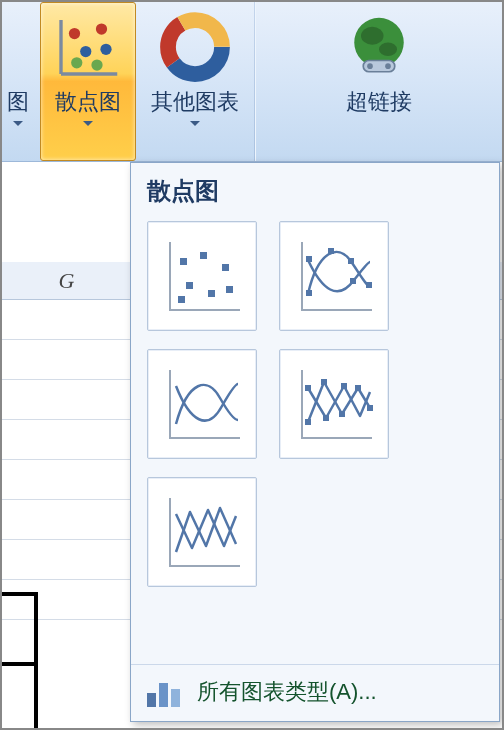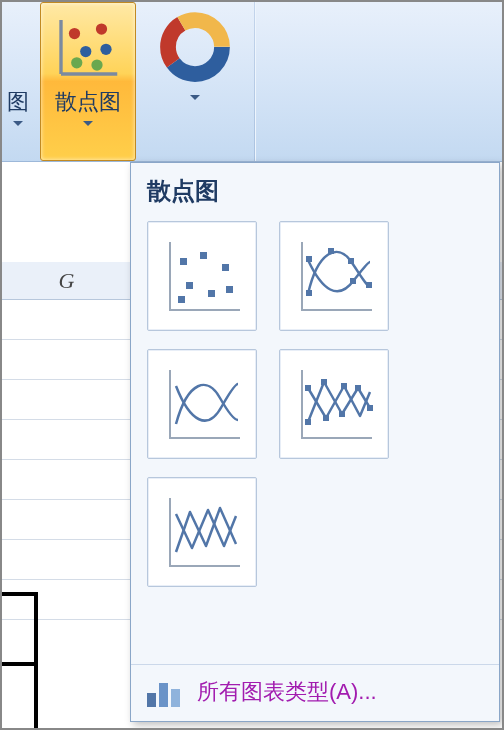--- a/index.html
+++ b/index.html
@@ -154,21 +154,21 @@
   }
   .gallery-item svg { width: 92px; height: 92px; }
   
   .dropdown-footer {
     display: flex;
     align-items: center;
     gap: 12px;
     padding: 10px 14px 12px;
     border-top: 1px solid #cbd8ea;
     font-size: 22px;
-    color: #a21caf;
+    color: #14532d;
     cursor: pointer;
   }
   .dropdown-footer .bars {
     width: 40px; height: 34px;
   }
   
   .stroke-ax { stroke:#9aa7b8; stroke-width:2; fill:none; }
   .dot { fill:#5276a8; }
   .poly { stroke:#5276a8; stroke-width:2.5; fill:none; stroke-linejoin:round; }
 </style>
@@ -202,25 +202,39 @@
   </div>
 
   <div class="ribbon-btn" style="width:118px">
     <div class="icon-large">
       <svg viewBox="0 0 64 64">
         <circle cx="32" cy="32" r="24" fill="none" stroke="#2e5e9e" stroke-width="14" stroke-dasharray="60 200"></circle>
         <circle cx="32" cy="32" r="24" fill="none" stroke="#c0392b" stroke-width="14" stroke-dasharray="40 200" stroke-dashoffset="-60"></circle>
         <circle cx="32" cy="32" r="24" fill="none" stroke="#f1b74b" stroke-width="14" stroke-dasharray="50 200" stroke-dashoffset="-100"></circle>
       </svg>
     </div>
+    <div class="label">其他图表</div>
     <div class="dropdown-arrow"></div>
   </div>
 
   <div class="ribbon-group-sep"></div>
 
+  <div class="ribbon-btn" style="flex:1">
+    <div class="icon-large">
+      <svg viewBox="0 0 64 64">
+        <circle cx="32" cy="28" r="22" fill="#3b8f3b"></circle>
+        <ellipse cx="26" cy="22" rx="10" ry="8" fill="#2e6e2e"></ellipse>
+        <ellipse cx="40" cy="34" rx="8" ry="6" fill="#2e6e2e"></ellipse>
+        <rect x="18" y="44" width="28" height="10" rx="5" fill="#b8c8dc" stroke="#6a7f99" stroke-width="1.5"></rect>
+        <circle cx="24" cy="49" r="2.5" fill="#6a7f99"></circle>
+        <circle cx="40" cy="49" r="2.5" fill="#6a7f99"></circle>
+      </svg>
+    </div>
+    <div class="label">超链接</div>
+  </div>
 </div>
 
 <div class="sheet">
   <div style="height:100px"></div>
   <div class="col-header">
     <div class="cell">G</div>
   </div>
   <div class="rows">
     <div class="row"></div>
     <div class="row"></div>

